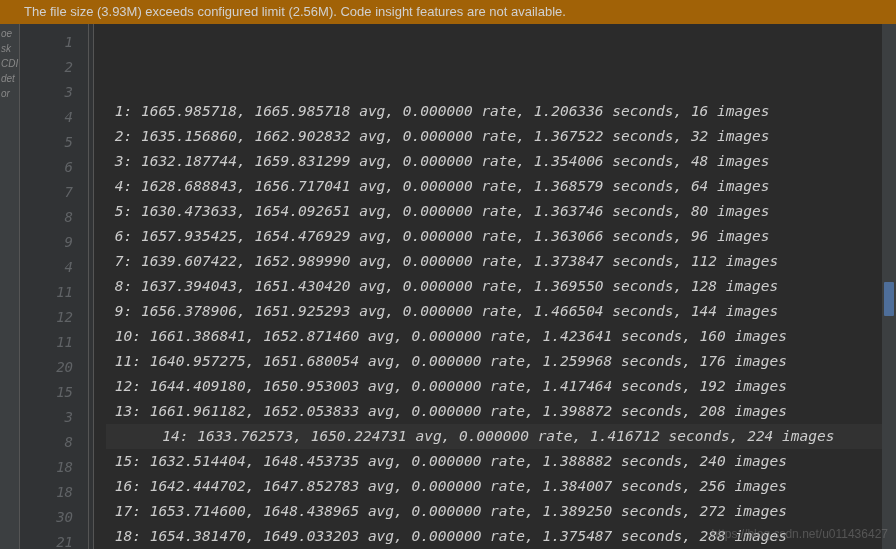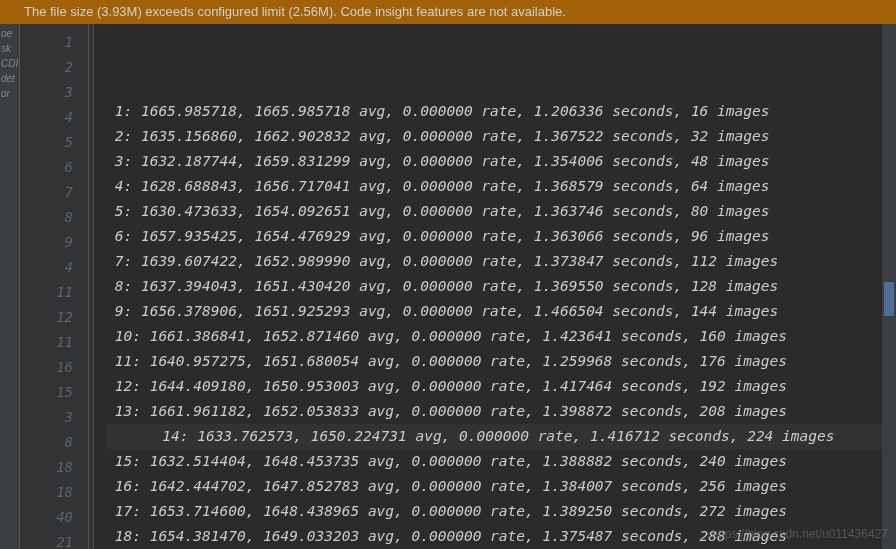--- a/index.html
+++ b/index.html
@@ -130,27 +130,27 @@
         <div class="gutter-line">4</div>
         <div class="gutter-line">5</div>
         <div class="gutter-line">6</div>
         <div class="gutter-line">7</div>
         <div class="gutter-line">8</div>
         <div class="gutter-line">9</div>
         <div class="gutter-line">4</div>
         <div class="gutter-line">11</div>
         <div class="gutter-line">12</div>
         <div class="gutter-line">11</div>
-        <div class="gutter-line">16</div>
+        <div class="gutter-line">20</div>
         <div class="gutter-line">15</div>
         <div class="gutter-line">3</div>
         <div class="gutter-line">8</div>
         <div class="gutter-line">18</div>
         <div class="gutter-line">18</div>
-        <div class="gutter-line">40</div>
+        <div class="gutter-line">30</div>
         <div class="gutter-line">21</div>
       </div>
     <div class="content" id="content">
       <div class="margin-stripe"></div>
     <div class="code-line"> 1: 1665.985718, 1665.985718 avg, 0.000000 rate, 1.206336 seconds, 16 images</div><div class="code-line"> 2: 1635.156860, 1662.902832 avg, 0.000000 rate, 1.367522 seconds, 32 images</div><div class="code-line"> 3: 1632.187744, 1659.831299 avg, 0.000000 rate, 1.354006 seconds, 48 images</div><div class="code-line"> 4: 1628.688843, 1656.717041 avg, 0.000000 rate, 1.368579 seconds, 64 images</div><div class="code-line"> 5: 1630.473633, 1654.092651 avg, 0.000000 rate, 1.363746 seconds, 80 images</div><div class="code-line"> 6: 1657.935425, 1654.476929 avg, 0.000000 rate, 1.363066 seconds, 96 images</div><div class="code-line"> 7: 1639.607422, 1652.989990 avg, 0.000000 rate, 1.373847 seconds, 112 images</div><div class="code-line"> 8: 1637.394043, 1651.430420 avg, 0.000000 rate, 1.369550 seconds, 128 images</div><div class="code-line"> 9: 1656.378906, 1651.925293 avg, 0.000000 rate, 1.466504 seconds, 144 images</div><div class="code-line"> 10: 1661.386841, 1652.871460 avg, 0.000000 rate, 1.423641 seconds, 160 images</div><div class="code-line"> 11: 1640.957275, 1651.680054 avg, 0.000000 rate, 1.259968 seconds, 176 images</div><div class="code-line"> 12: 1644.409180, 1650.953003 avg, 0.000000 rate, 1.417464 seconds, 192 images</div><div class="code-line"> 13: 1661.961182, 1652.053833 avg, 0.000000 rate, 1.398872 seconds, 208 images</div><div class="code-line caret-line"> 14: 1633.762573, 1650.224731 avg, 0.000000 rate, 1.416712 seconds, 224 images</div><div class="code-line"> 15: 1632.514404, 1648.453735 avg, 0.000000 rate, 1.388882 seconds, 240 images</div><div class="code-line"> 16: 1642.444702, 1647.852783 avg, 0.000000 rate, 1.384007 seconds, 256 images</div><div class="code-line"> 17: 1653.714600, 1648.438965 avg, 0.000000 rate, 1.389250 seconds, 272 images</div><div class="code-line"> 18: 1654.381470, 1649.033203 avg, 0.000000 rate, 1.375487 seconds, 288 images</div></div>
   </div>
 
   <div class="scroll-strip">
     <div class="scroll-marker"></div>
   </div>

